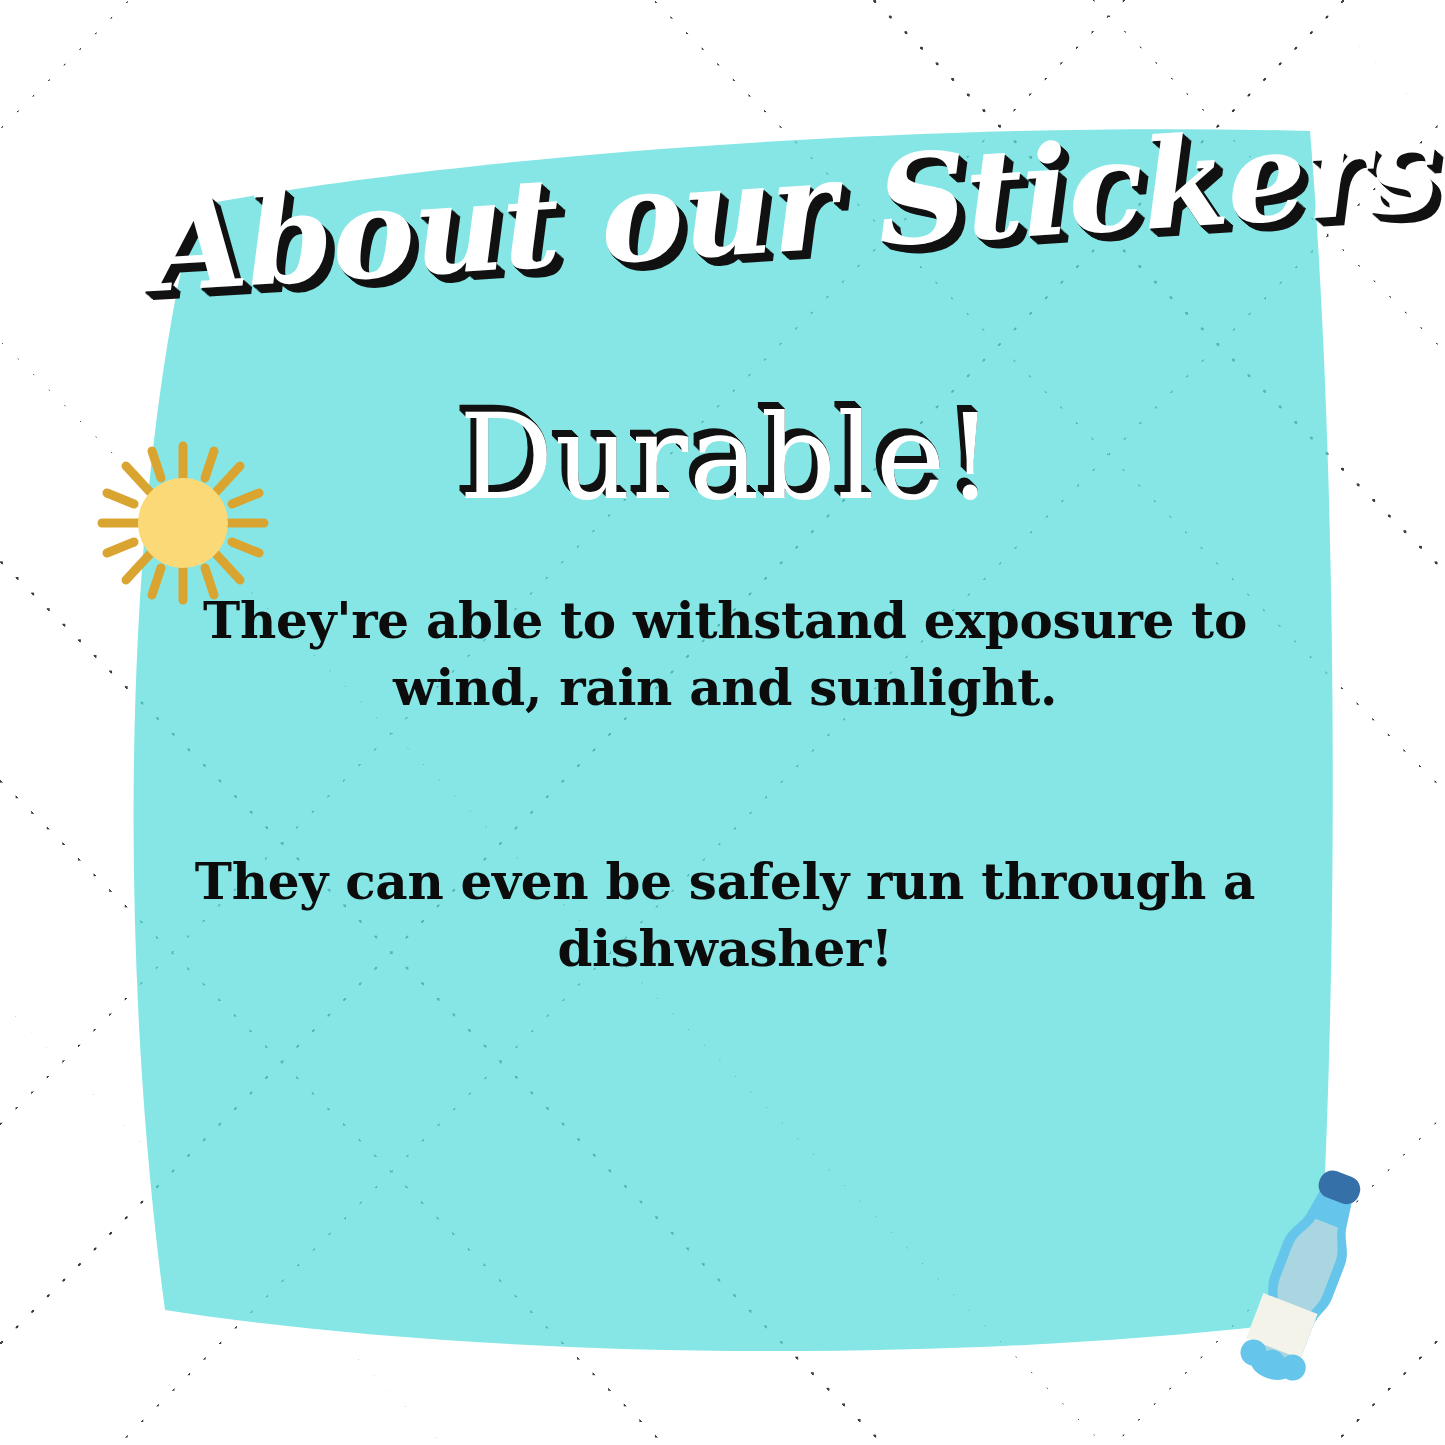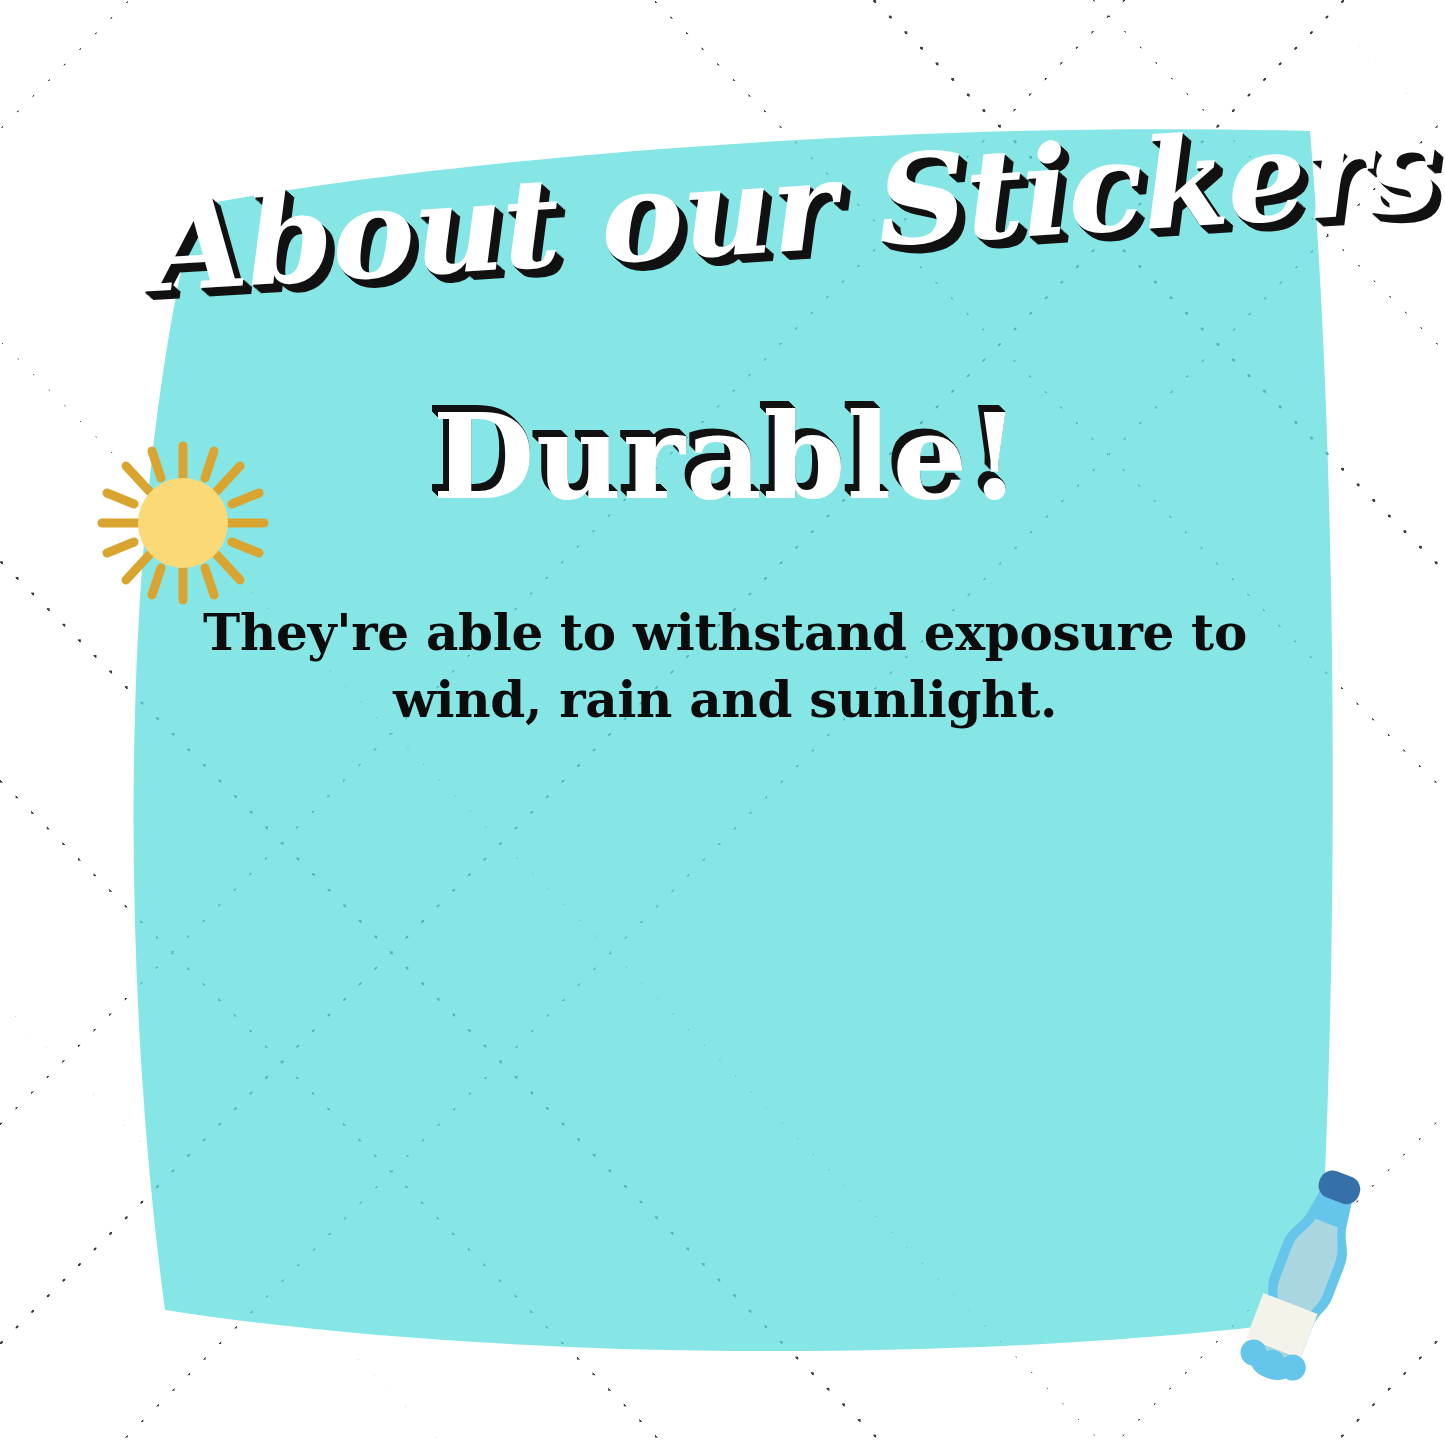--- a/index.html
+++ b/index.html
@@ -109,21 +109,21 @@
   }
 
   
   .headline {
     position: absolute;
     left: 222px;
     top: 398px;
     width: 1010px;
     text-align: center;
     font-family: "DejaVu Serif", serif;
-    font-weight: 700;
+    font-weight: 400;
     font-size: 118px;
     line-height: 1.0;
     color: #ffffff;
     letter-spacing: 1px;
     text-shadow:
       -6px -7px 0 #111111,
       -5px -6px 0 #111111,
       -4px -5px 0 #111111,
       -3px -4px 0 #111111,
       -2px -3px 0 #111111,
@@ -141,21 +141,21 @@
     width: 1100px;
     text-align: center;
     font-family: "DejaVu Serif", serif;
     font-weight: 700;
     font-size: 50px;
     line-height: 1.33;
     color: #0c0c0c;
     letter-spacing: -0.3px;
   }
   .body-text p {
-    margin: 12px;
+    margin: 0;
   }
   .para-gap-1 { height: 64px; }
   .para-gap-2 { height: 64px; }
 
   
   .sun-wrap {
     position: absolute;
     left: 90px;
     top: 438px;
     width: 186px;
@@ -215,20 +215,21 @@
     </div>
 
     <div class="title">About our Stickers</div>
 
     <div class="headline">Durable!</div>
 
     <div class="body-text">
       <p>They're able to withstand exposure to wind, rain and sunlight.</p>
       <div class="para-gap-1"></div>
       <div class="para-gap-2"></div>
+      <p>They can even be safely run through a dishwasher!</p>
     </div>
 
     <div class="bottle-wrap">
       <svg viewBox="0 0 190 260" width="190" height="260" aria-hidden="true">
         <g transform="rotate(21 95 130)">
 
           <path d="M 78 30
                    L 112 30
                    L 116 56
                    C 119 70 128 76 128 92

